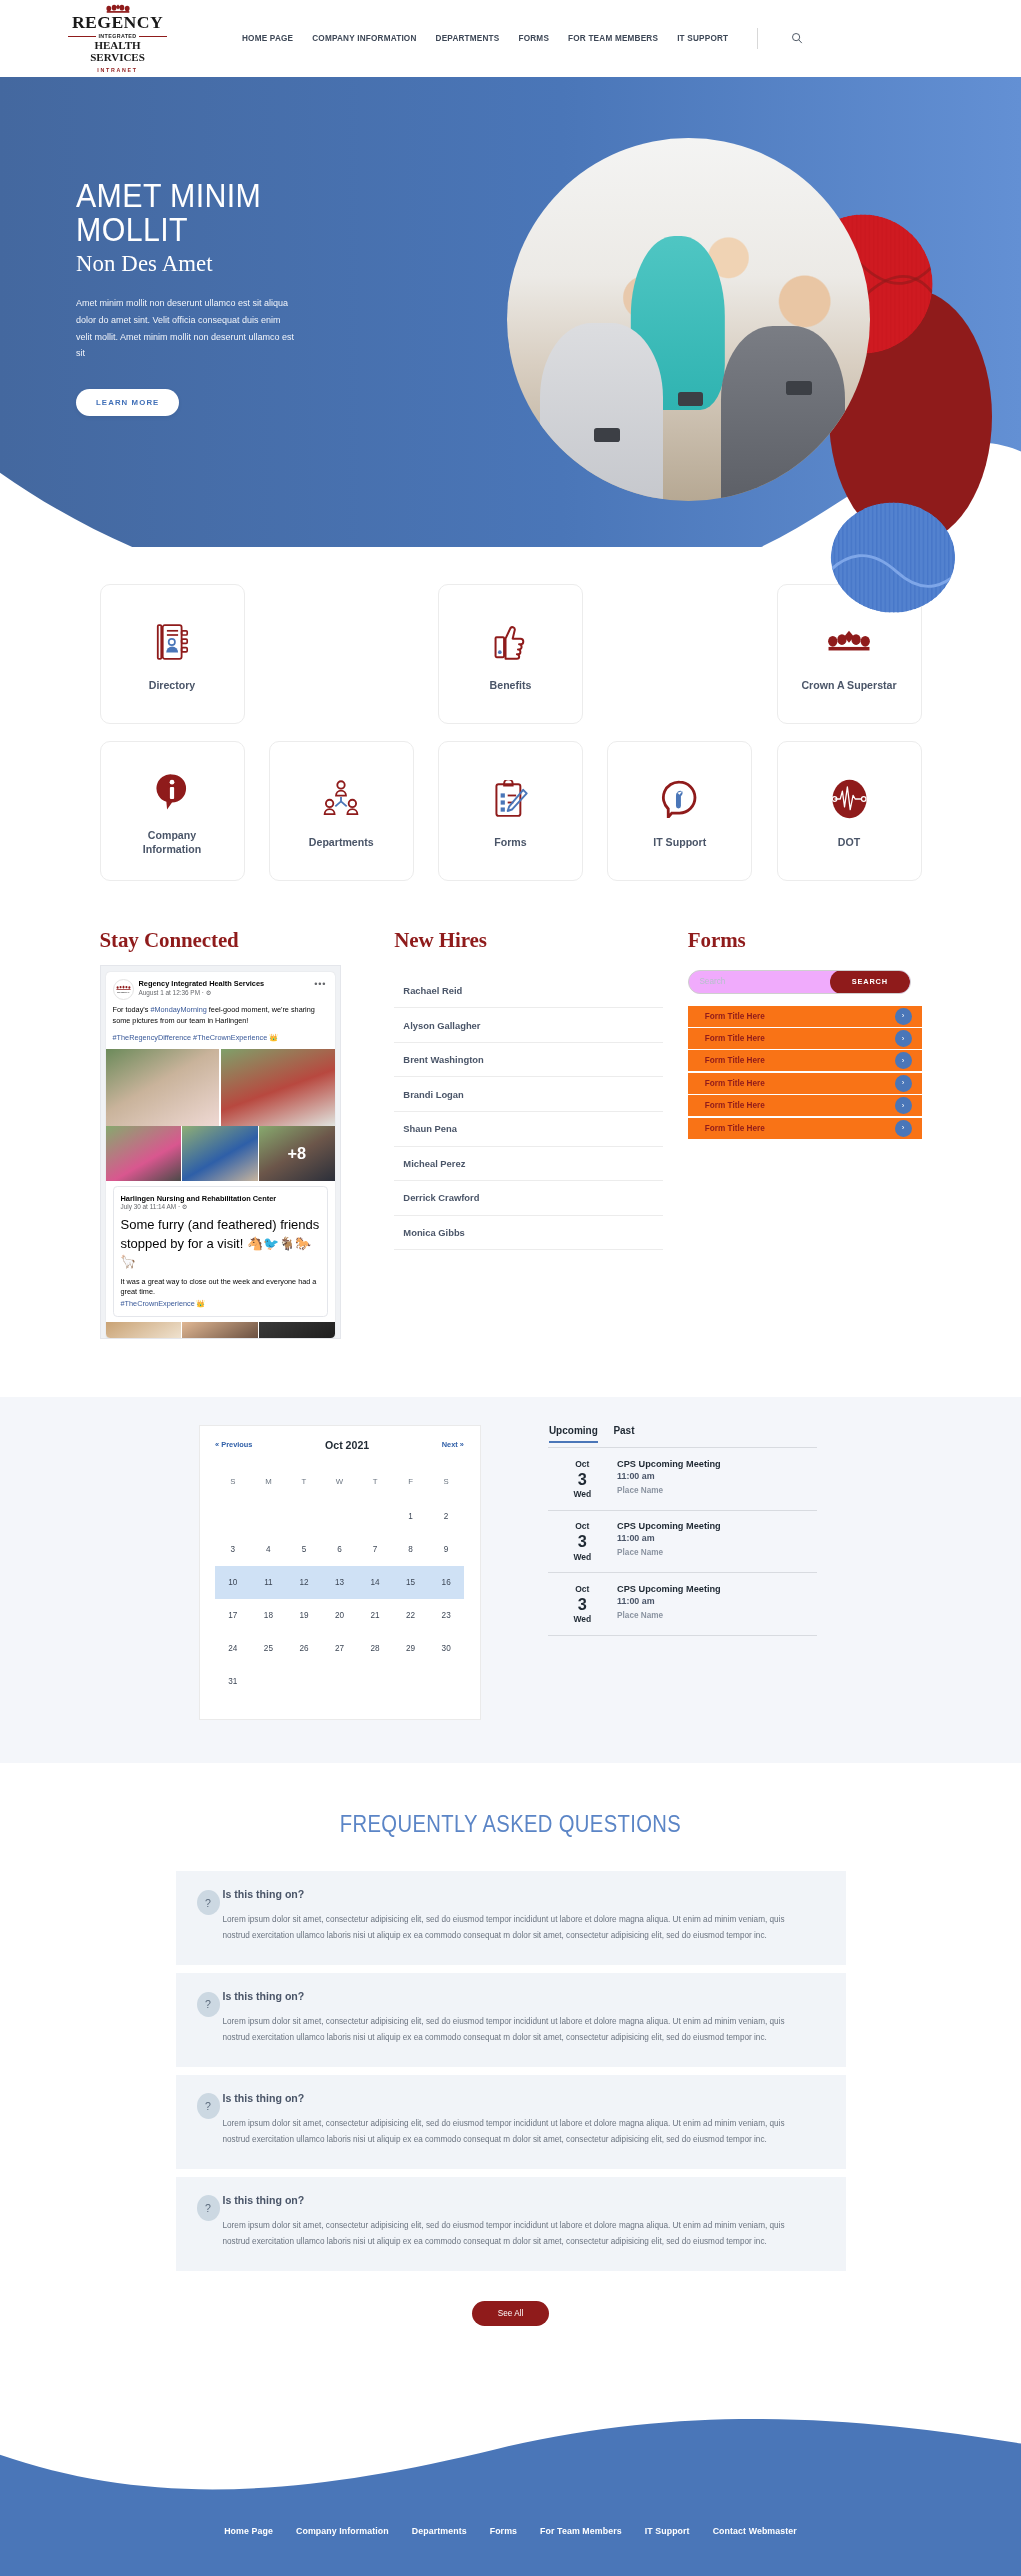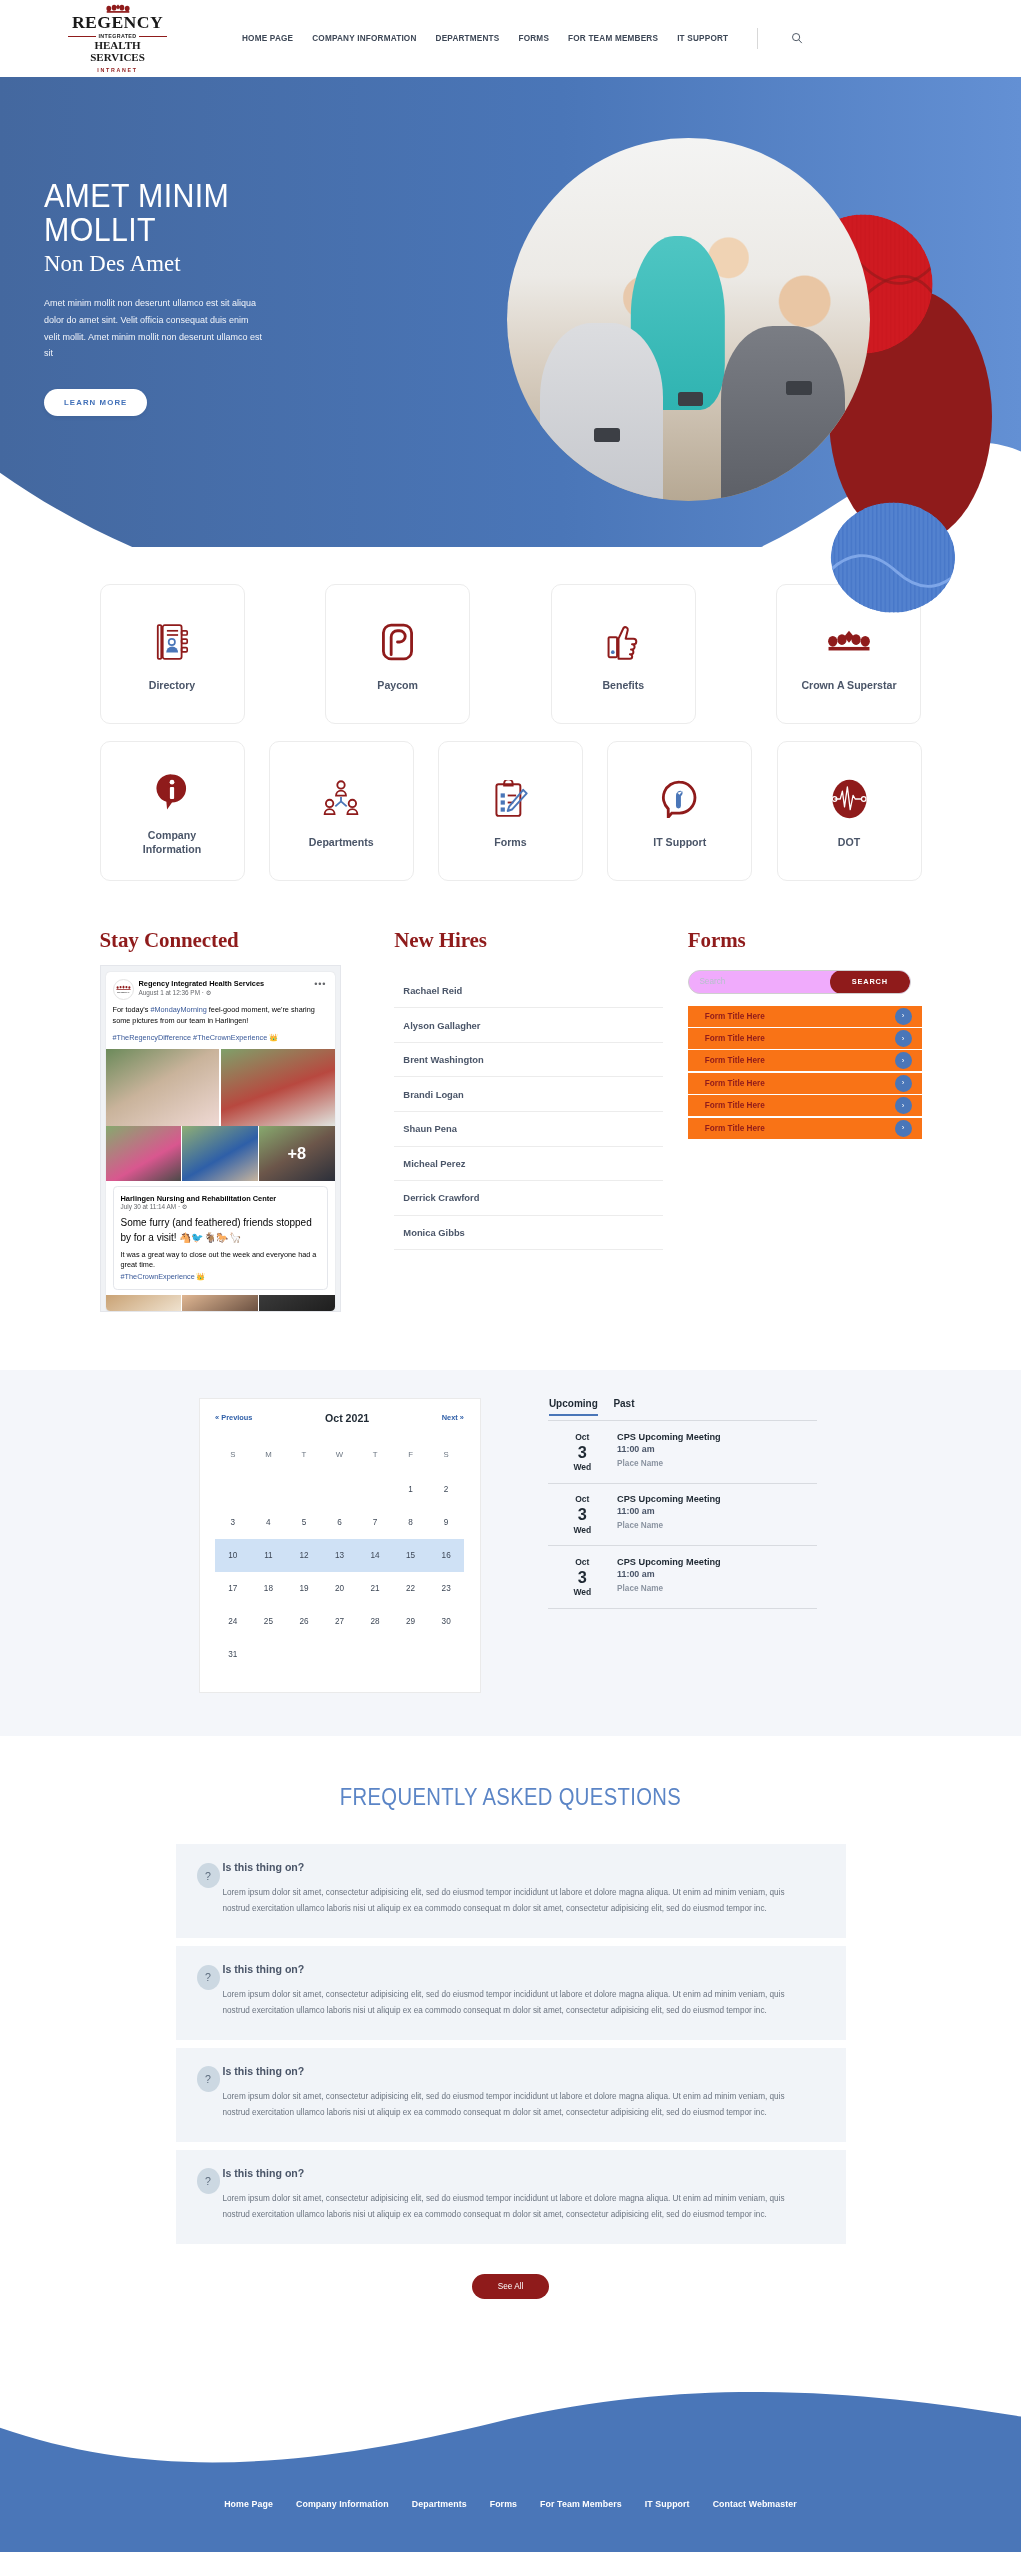--- a/index.html
+++ b/index.html
@@ -47,21 +47,21 @@
   .nav-divider { width: 0.7px; height: 21px; background: #d8d8d8; margin-left: 10px; }
   .search-btn {
     margin-left: 11.3px; background: none; border: 0; cursor: pointer;
     display: flex; align-items: center; justify-content: center;
     width: 18.4px; height: 18.4px;
   }
 
   
   .hero { position: relative; height: 471px; margin-top: -1.4px; }
   .hero-bg { position: absolute; inset: 0; width: 1021px; height: 471px; }
-  .hero-inner { position: relative; z-index: 5; padding-top: 103px; padding-left: 44px; max-width: 369px; }
+  .hero-inner { position: relative; z-index: 5; padding-top: 103px; padding-left: 76px; max-width: 369px; }
   .hero-title {
     font-family: "Liberation Sans Narrow", "Liberation Sans", sans-serif;
     font-size: 33px; font-weight: 400; color: #fff; letter-spacing: 0.4px;
     line-height: 1.04; text-transform: uppercase;
     transform: scaleX(.92); transform-origin: left center;
   }
   .hero-sub {
     font-family: "Liberation Serif", serif; font-size: 24px; color: #fff;
     font-weight: 400; margin-top: 2.8px; letter-spacing: 0.1px;
     transform: scaleX(.95); transform-origin: left center;
@@ -398,29 +398,20 @@
             <rect x="38" y="35" width="8" height="6" rx="1.5" fill="none" stroke="#8f1b1b" stroke-width="2.4"></rect>
             <line x1="17" y1="11" x2="33" y2="11" stroke="#8f1b1b" stroke-width="2.4"></line>
             <line x1="17" y1="17" x2="33" y2="17" stroke="#8f1b1b" stroke-width="2.4"></line>
             <circle cx="24" cy="27" r="4.5" fill="none" stroke="#4a76b8" stroke-width="2.4"></circle>
             <path d="M16 42 a8.5 8.5 0 0 1 17 0 z" fill="#4a76b8"></path>
           </svg>
         </span>
         <span class="lbl">Directory</span>
       </div>
 
-      <div class="tile">
-        <span class="ico">
-          <svg width="37" height="38" viewBox="0 0 52 54">
-            <rect x="6" y="3" width="40" height="48" rx="11" fill="none" stroke="#8f1b1b" stroke-width="4"></rect>
-            <path d="M17 45 V20 a9 9 0 0 1 9-9 h3 a8 8 0 0 1 0 16 h-3" fill="none" stroke="#8f1b1b" stroke-width="4" stroke-linecap="round"></path>
-          </svg>
-        </span>
-        <span class="lbl">Paycom</span>
-      </div>
 
       <div class="tile">
         <span class="ico">
           <svg width="37" height="37" viewBox="0 0 52 52">
             <rect x="5" y="20" width="12" height="28" rx="1.5" fill="none" stroke="#8f1b1b" stroke-width="2.8"></rect>
             <circle cx="11" cy="41" r="2.6" fill="#4a76b8"></circle>
             <path d="M19 22 L26 7 a3.5 3.5 0 0 1 6 3 l-3 12 h11 a4 4 0 0 1 0 8 h-2 a3.6 3.6 0 0 1 0 7.2 h-1.5 a3.4 3.4 0 0 1 0 6.8 h-1.5 a3.2 3.2 0 0 1 0 6.4 H19 Z" fill="none" stroke="#8f1b1b" stroke-width="2.8" stroke-linejoin="round"></path>
           </svg>
         </span>
         <span class="lbl">Benefits</span>
@@ -552,21 +543,21 @@
               <span class="fb-more">+8</span>
             </div>
           </div>
 
           <div class="fb-card2">
             <div class="fb-name2">Harlingen Nursing and Rehabilitation Center</div>
             <div class="fb-time">
               <span>July 30 at 11:14 AM</span>
               <span> · ⚙</span>
             </div>
-            <div style="font-size:10px;line-height:1.42;color:#050505;margin-top:5px">Some furry (and feathered) friends stopped by for a visit! 🐴🐦🐐🐎🦙</div>
+            <div style="font-size:13px;line-height:1.42;color:#050505;margin-top:5px">Some furry (and feathered) friends stopped by for a visit! 🐴🐦🐐🐎🦙</div>
             <div style="font-size:7.3px;line-height:1.42;color:#050505;margin-top:5px">It was a great way to close out the week and everyone had a great time.</div>
             <div class="fb-link" style="font-size:7.3px;margin-top:1.4px">#TheCrownExperience 👑</div>
           </div>
 
           <div class="fb-tail">
             <div style="background:linear-gradient(150deg,#c9a274,#efe2cf)"></div>
             <div style="background:linear-gradient(150deg,#e0b793,#6b5142)"></div>
             <div style="background:linear-gradient(150deg,#3a3a3a,#1e1e1e)"></div>
           </div>
         </div>

